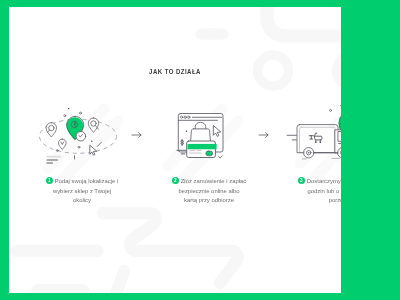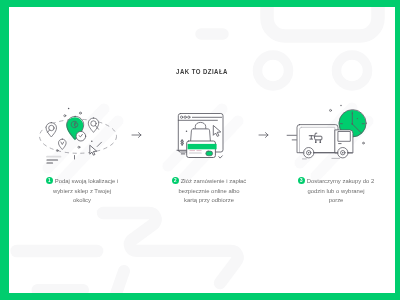--- a/index.html
+++ b/index.html
@@ -1,18 +1,18 @@
 <!DOCTYPE html>
 <html><head>
 <meta charset="utf-8">
 <style>
   html,body{margin:0;padding:0;}
   body{width:400px;height:300px;overflow:hidden;background:#00cd6e;
        font-family:"Liberation Sans", sans-serif;}
-  .frame{position:absolute;left:9px;top:7px;width:386px;height:286px;background:#fff;overflow:hidden;}
+  .frame{position:absolute;left:9px;top:7px;width:332px;height:286px;background:#fff;overflow:hidden;}
   .layer{position:absolute;left:-9px;top:-7px;width:400px;height:300px;}
   .title{position:absolute;left:0;right:0;top:60px;text-align:center;
      font-size:7.2px;font-weight:bold;letter-spacing:0.55px;color:#3b3b3b;
      transform:scaleX(0.84);}
   .cap{position:absolute;font-size:5.9px;line-height:9.55px;color:#707070;text-align:center;
        width:100px;white-space:nowrap;}
   .capline{white-space:nowrap;}
   .cap-1{left:23px;top:170px;}
   .cap-2{left:150px;top:170px;}
   .cap-3{left:277px;top:170px;}

